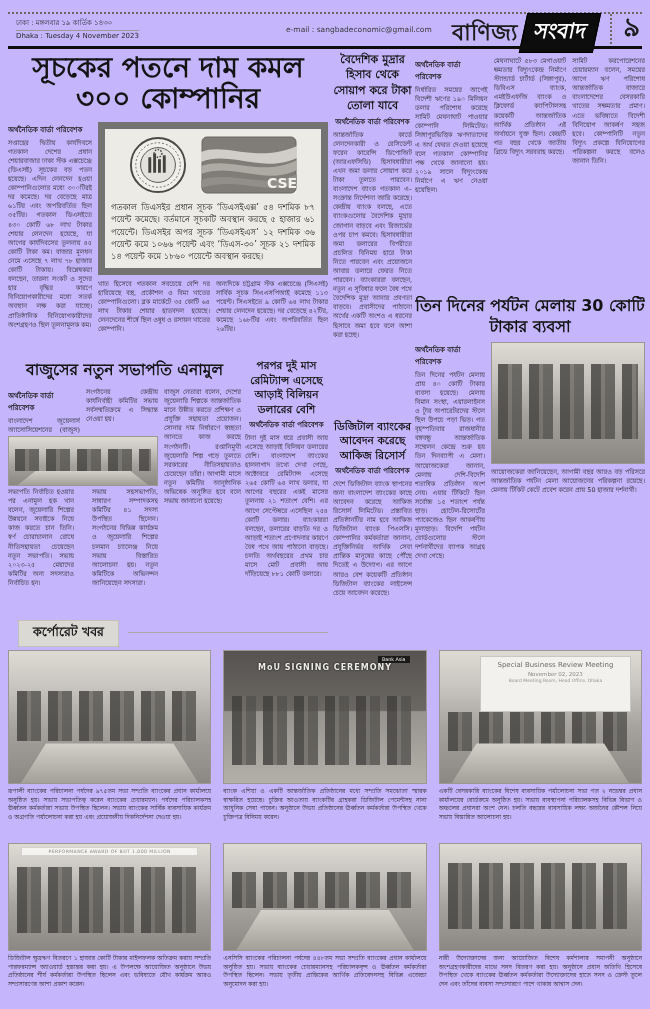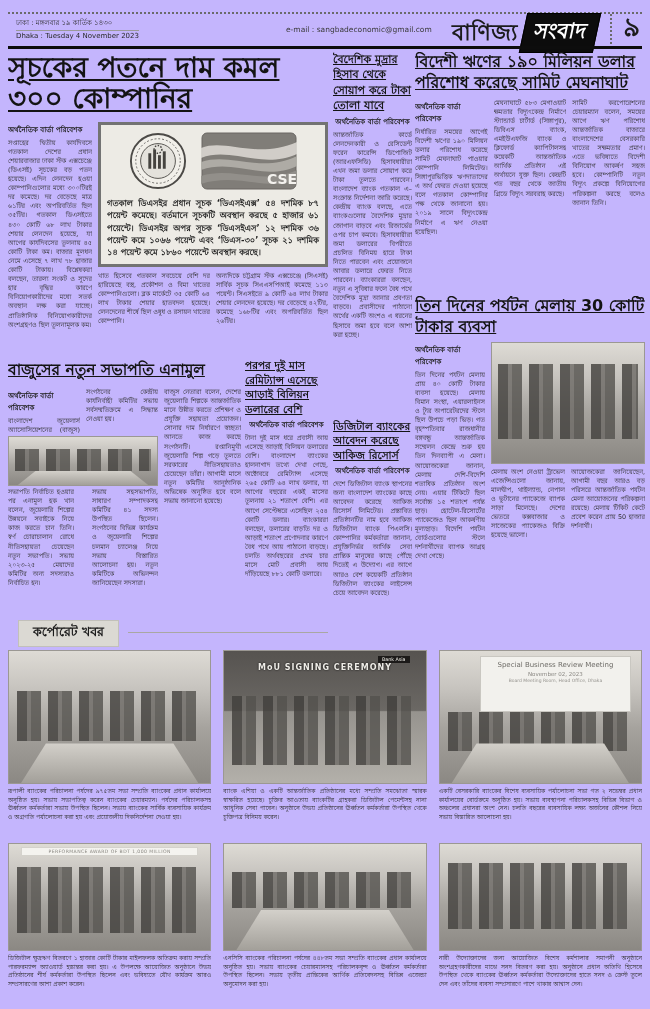--- a/index.html
+++ b/index.html
@@ -17,41 +17,41 @@
   .masthead .m1 { font-size:22px; font-weight:bold; letter-spacing:.5px; }
   .masthead .m2 {
     display:inline-block; background:#0c0c0c; color:#fff; font-size:21px; font-weight:bold;
     padding:1px 10px 2px; margin-left:5px; transform:skewX(-12deg); border:1px solid #000;
   }
   .pagenum { position:absolute; right:10px; top:14px; height:30px; display:flex; align-items:center;
     padding-left:11px; border-left:2px dotted #6a6a6a; font-size:26px; font-weight:bold; }
   .main-rule { position:absolute; top:46px; left:8px; right:8px; border-top:3px solid #0d0d0d; }
 
   
-  .hl { font-weight:bold; color:#141414;text-decoration:underline; }
+  .hl { font-weight:bold; text-align:center; color:#141414; }
   .byline { font-size:7px; font-weight:bold; margin:2px 0 3px; color:#222; }
   .ftext { font-size:6.4px; line-height:1.42; text-align:justify; color:#2d2d2d; overflow:hidden; }
   .article { position:absolute; overflow:hidden; }
   .photo { position:relative; border:1px solid #9b9893; overflow:hidden;
     background:linear-gradient(180deg,#dedbd5 0%,#c7c4bf 28%,#a6a39e 58%,#8b8883 100%); }
   .figures { position:absolute; left:4%; right:4%; top:30%; height:38%; opacity:.8; filter:blur(.7px);
     background-image:repeating-linear-gradient(90deg,#413f3c 0 10px,#6e6b67 10px 14px,#54524e 14px 24px,rgba(0,0,0,0) 24px 31px); }
   .figures.tall { top:18%; height:62%; }
   .tabletop { position:absolute; bottom:0; left:6%; right:6%; height:30%;
     background:linear-gradient(#d3d0ca,#a3a09a); clip-path:polygon(14% 0,86% 0,100% 100%,0 100%); }
 
   
   .a1 { left:8px; top:52px; width:320px; height:301px; }
   .a1 .hl { font-size:28px; line-height:1.12; }
   .a1-body { display:flex; gap:6px; margin-top:7px; }
   .a1-col1 { width:84px; flex:none; height:228px; }
   .a1-right { flex:1; }
-  .panel { background:#edebe5; border:3px solid #737373; padding:5px 6px; }
+  .panel { background:#edebe5; border:7px solid #737373; padding:5px 6px; }
   .logos { height:62px; display:flex; align-items:center; justify-content:center; gap:14px; }
-  .panel-caption { font-size:8.3px; font-weight:bold; line-height:1.5; text-align:justify; margin-top:5px; color:#1e1e1e; }
+  .panel-caption { font-size:8.3px; font-weight:normal; line-height:1.5; text-align:justify; margin-top:5px; color:#1e1e1e; }
   .a1-cols3 { display:flex; gap:6px; margin-top:5px; height:82px; }
   .a1-cols3 .ftext { flex:1; }
 
   
   .a2 { left:333px; top:52px; width:79px; height:598px; }
   .a2 .hl.swap { font-size:11px; line-height:1.4; }
   .a2 .hl.digital { font-size:10.5px; line-height:1.4; margin-top:8px; }
   .a2 .byline { text-align:center; }
   .a2 .ftext.swaptxt { height:280px; }
   .a2 .ftext.digtxt { height:168px; }
@@ -177,21 +177,20 @@
   <div class="article a2">
     <div class="hl swap">বৈদেশিক মুদ্রার হিসাব থেকে সোয়াপ করে টাকা তোলা যাবে</div>
     <div class="byline">অর্থনৈতিক বার্তা পরিবেশক</div>
     <div class="ftext swaptxt">আন্তর্জাতিক কার্ডে লেনদেনকারী ও রেসিডেন্ট ফরেন কারেন্সি ডিপোজিট (আরএফসিডি) হিসাবধারীরা এখন জমা ডলার সোয়াপ করে টাকা তুলতে পারবেন। বাংলাদেশ ব্যাংক গতকাল এ–সংক্রান্ত নির্দেশনা জারি করেছে। কেন্দ্রীয় ব্যাংক বলছে, এতে ব্যাংকগুলোর বৈদেশিক মুদ্রার জোগান বাড়বে এবং রিজার্ভের ওপর চাপ কমবে। হিসাবধারীরা জমা ডলারের বিপরীতে প্রচলিত বিনিময় হারে টাকা নিতে পারবেন এবং প্রয়োজনে আবার ডলারে ফেরত নিতে পারবেন। ব্যাংকাররা বলছেন, নতুন এ সুবিধার ফলে বৈধ পথে বৈদেশিক মুদ্রা আনার প্রবণতা বাড়বে। প্রবাসীদের পাঠানো অর্থের একটি অংশও এ ধরনের হিসাবে জমা হবে বলে আশা করা হচ্ছে।</div>
     <div class="hl digital">ডিজিটাল ব্যাংকের আবেদন করেছে আকিজ রিসোর্স</div>
     <div class="byline">অর্থনৈতিক বার্তা পরিবেশক</div>
     <div class="ftext digtxt">দেশে ডিজিটাল ব্যাংক স্থাপনের জন্য বাংলাদেশ ব্যাংকের কাছে আবেদন করেছে আকিজ রিসোর্স লিমিটেড। প্রস্তাবিত প্রতিষ্ঠানটির নাম হবে আকিজ ডিজিটাল ব্যাংক পিএলসি। কোম্পানির কর্মকর্তারা জানান, প্রযুক্তিনির্ভর আর্থিক সেবা প্রান্তিক মানুষের কাছে পৌঁছে দিতেই এ উদ্যোগ। এর আগে আরও বেশ কয়েকটি প্রতিষ্ঠান ডিজিটাল ব্যাংকের লাইসেন্স চেয়ে আবেদন করেছে।</div>
   </div>
 
   <div class="article a3">
-    <div class="hl">বিদেশী ঋণের ১৯০ মিলিয়ন ডলার পরিশোধ করেছে সামিট মেঘনাঘাট</div>
     <div class="cols3">
       <div class="col">
         <div class="byline">অর্থনৈতিক বার্তা পরিবেশক</div>
         <div class="ftext" style="height:170px">নির্ধারিত সময়ের আগেই বিদেশী ঋণের ১৯০ মিলিয়ন ডলার পরিশোধ করেছে সামিট মেঘনাঘাট পাওয়ার কোম্পানি লিমিটেড। সিঙ্গাপুরভিত্তিক ঋণদাতাদের এ অর্থ ফেরত দেওয়া হয়েছে বলে গতকাল কোম্পানির পক্ষ থেকে জানানো হয়। ২০১৯ সালে বিদ্যুৎকেন্দ্র নির্মাণে এ ঋণ নেওয়া হয়েছিল।</div>
       </div>
       <div class="col">
           <div class="ftext" style="height:185px">মেঘনাঘাটে ৫৮৩ মেগাওয়াট ক্ষমতার বিদ্যুৎকেন্দ্র নির্মাণে স্ট্যান্ডার্ড চার্টার্ড (সিঙ্গাপুর), ডিবিএস ব্যাংক, এমইউএফজি ব্যাংক ও ক্লিফোর্ড ক্যাপিটালসহ কয়েকটি আন্তর্জাতিক আর্থিক প্রতিষ্ঠান এই অর্থায়নে যুক্ত ছিল। কেন্দ্রটি গত বছর থেকে জাতীয় গ্রিডে বিদ্যুৎ সরবরাহ করছে।</div>
         </div>
       <div class="col">
           <div class="ftext" style="height:185px">সামিট করপোরেশনের চেয়ারম্যান বলেন, সময়ের আগে ঋণ পরিশোধ আন্তর্জাতিক বাজারে বাংলাদেশের বেসরকারি খাতের সক্ষমতার প্রমাণ। এতে ভবিষ্যতে বিদেশী বিনিয়োগ আকর্ষণ সহজ হবে। কোম্পানিটি নতুন বিদ্যুৎ প্রকল্পে বিনিয়োগের পরিকল্পনা করছে বলেও জানান তিনি।</div>
@@ -204,21 +203,20 @@
     <div class="t-body">
       <div class="t-col1">
         <div class="byline">অর্থনৈতিক বার্তা পরিবেশক</div>
         <div class="ftext">তিন দিনের পর্যটন মেলায় প্রায় ৪০ কোটি টাকার ব্যবসা হয়েছে। মেলায় বিমান সংস্থা, এয়ারলাইনস ও ট্যুর অপারেটরদের স্টলে ছিল উপচে পড়া ভিড়। গত বৃহস্পতিবার রাজধানীর বঙ্গবন্ধু আন্তর্জাতিক সম্মেলন কেন্দ্রে শুরু হয় তিন দিনব্যাপী এ মেলা। আয়োজকেরা জানান, মেলায় দেশি-বিদেশি শতাধিক প্রতিষ্ঠান অংশ নেয়। এয়ার টিকিটে ছিল সর্বোচ্চ ১৫ শতাংশ পর্যন্ত ছাড়। হোটেল-রিসোর্টের প্যাকেজেও ছিল আকর্ষণীয় মূল্যছাড়। বিদেশি পর্যটন বোর্ডগুলোর স্টলে দর্শনার্থীদের ব্যাপক আগ্রহ দেখা গেছে।</div>
       </div>
       <div class="t-right">
         <div class="photo t-photo">
           <div class="figures tall"></div>
         </div>
         <div class="t-cols2">
-          <div class="ftext">মেলায় অংশ নেওয়া ট্রাভেল এজেন্সিগুলো জানায়, মালদ্বীপ, থাইল্যান্ড, নেপাল ও ভুটানের প্যাকেজে ব্যাপক সাড়া মিলেছে। দেশের ভেতরে কক্সবাজার ও সাজেকের প্যাকেজও বিক্রি হয়েছে ভালো।</div>
           <div class="ftext">আয়োজকেরা জানিয়েছেন, আগামী বছর আরও বড় পরিসরে আন্তর্জাতিক পর্যটন মেলা আয়োজনের পরিকল্পনা রয়েছে। মেলায় টিকিট কেটে প্রবেশ করেন প্রায় 50 হাজার দর্শনার্থী।</div>
         </div>
       </div>
     </div>
   </div>
 
   <div class="article a5">
     <div class="hl">বাজুসের নতুন সভাপতি এনামুল</div>
     <div class="b-body">
       <div class="b-left">

